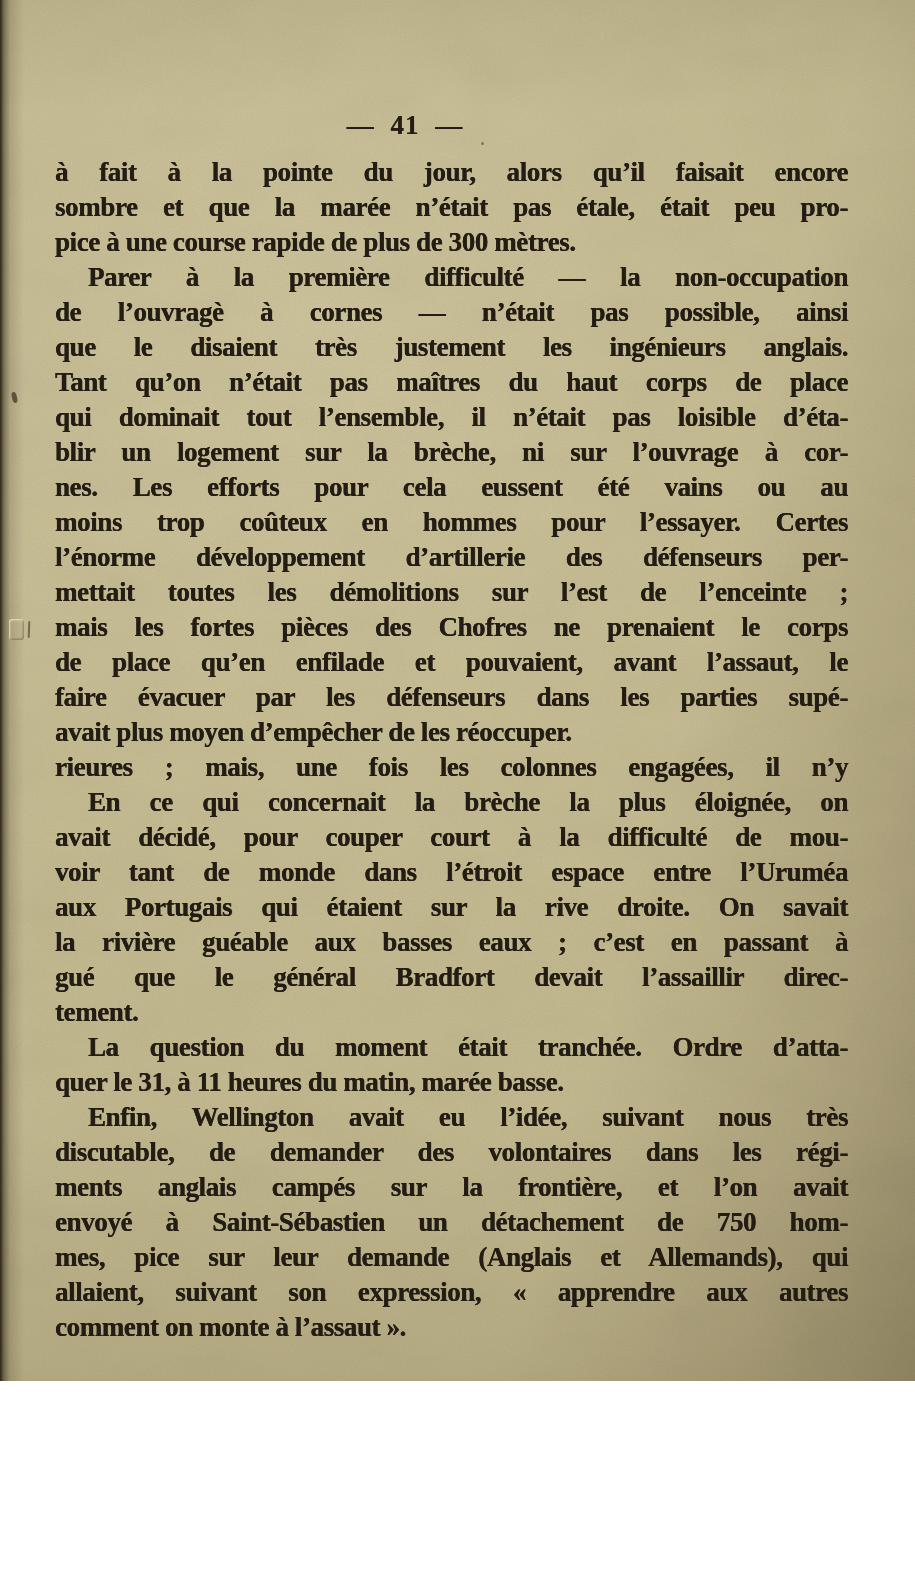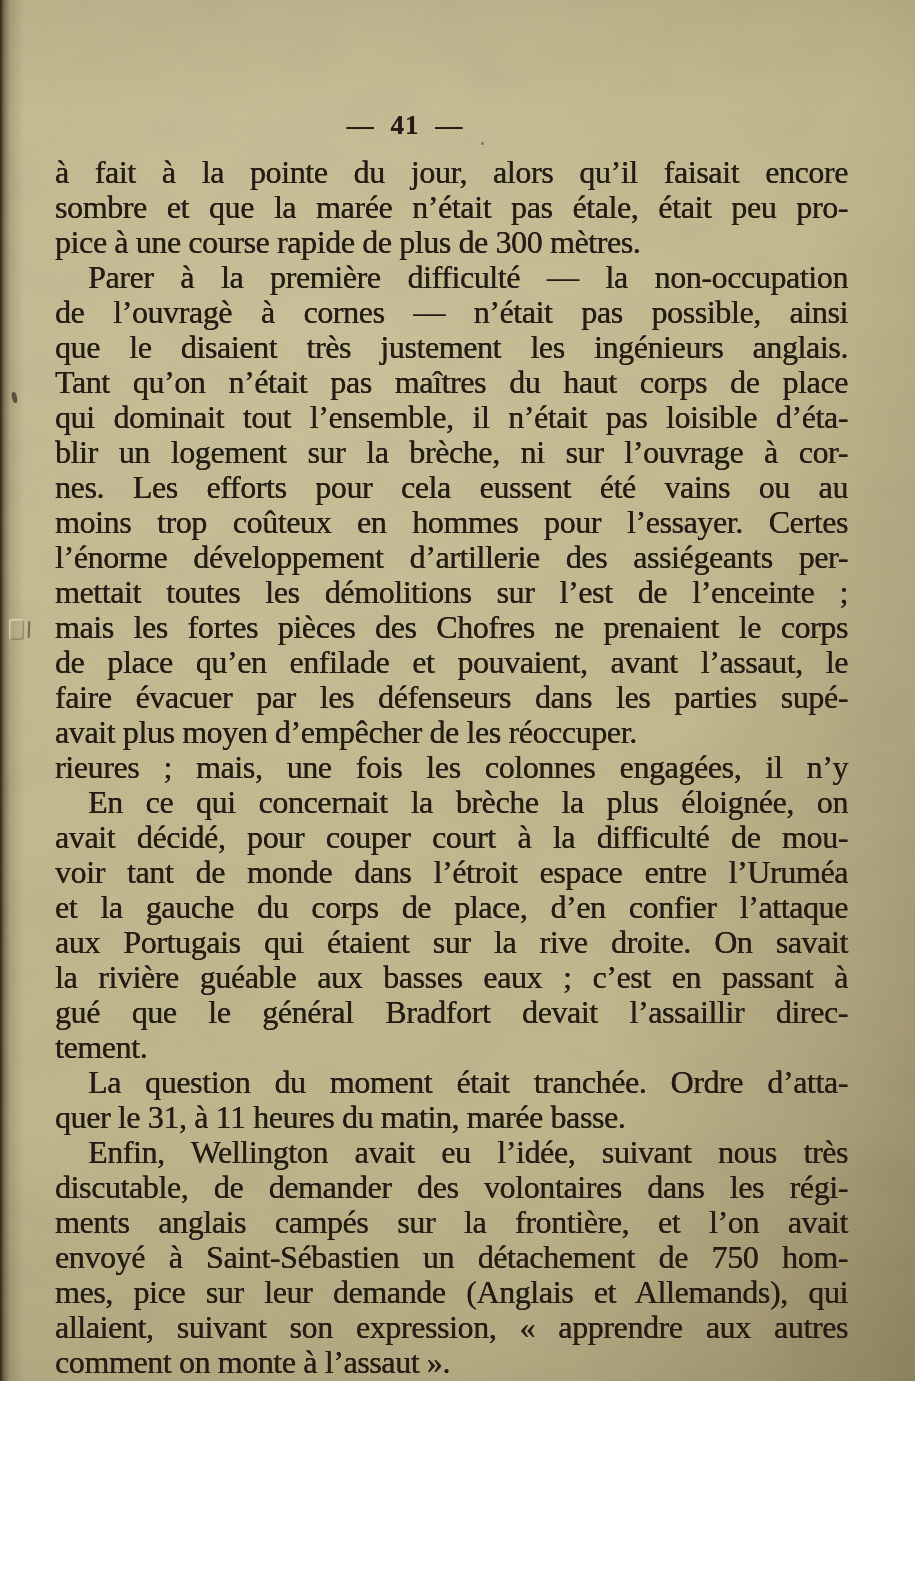--- a/index.html
+++ b/index.html
@@ -14,21 +14,21 @@
       #c5bb91;
   }
   .page-number{
     position:absolute;top:110px;left:0;width:810px;height:35px;
     text-align:center;font-size:27px;font-weight:700;color:#241d14;
     word-spacing:8px;letter-spacing:1px;
     text-shadow:0 0 0.6px rgba(36,29,20,0.85);
   }
   .text-block{
     position:absolute;top:155px;left:55px;width:793px;
-    font-size:32px;line-height:35px;font-weight:400;
+    font-size:27px;line-height:35px;font-weight:700;
     color:#241d14;letter-spacing:-0.4px;
     text-shadow:0 0 0.6px rgba(36,29,20,0.85), 0.4px 0.4px 0.6px rgba(36,29,20,0.45);
   }
   .line{text-align:justify;text-align-last:justify;-moz-text-align-last:justify;height:35px;white-space:normal;}
   .line.last{text-align-last:left;-moz-text-align-last:left;}
   .line.indent{text-indent:33px;}
   .artifact{position:absolute;pointer-events:none;}
   .artifact.emboss{
     background:transparent;
     box-shadow:inset 1px 1px 2px rgba(255,250,230,0.8), inset -1px -1px 2px rgba(60,48,28,0.45);
@@ -51,33 +51,32 @@
       </div>
       <div>
         <div class="line indent">Parer à la première difficulté — la non-occupation</div>
         <div class="line">de l’ouvragè à cornes — n’était pas possible, ainsi</div>
         <div class="line">que le disaient très justement les ingénieurs anglais.</div>
         <div class="line">Tant qu’on n’était pas maîtres du haut corps de place</div>
         <div class="line">qui dominait tout l’ensemble, il n’était pas loisible d’éta-</div>
         <div class="line">blir un logement sur la brèche, ni sur l’ouvrage à cor-</div>
         <div class="line">nes. Les efforts pour cela eussent été vains ou au</div>
         <div class="line">moins trop coûteux en hommes pour l’essayer. Certes</div>
-        <div class="line">l’énorme développement d’artillerie des assiégeants per-</div>
+        <div class="line">l’énorme développement d’artillerie des défenseurs per-</div>
         <div class="line">mettait toutes les démolitions sur l’est de l’enceinte ;</div>
         <div class="line">mais les fortes pièces des Chofres ne prenaient le corps</div>
         <div class="line">de place qu’en enfilade et pouvaient, avant l’assaut, le</div>
         <div class="line">faire évacuer par les défenseurs dans les parties supé-</div>
         <div class="line last">avait plus moyen d’empêcher de les réoccuper.</div>
         <div class="line">rieures ; mais, une fois les colonnes engagées, il n’y</div>
       </div>
       <div>
         <div class="line indent">En ce qui concernait la brèche la plus éloignée, on</div>
         <div class="line">avait décidé, pour couper court à la difficulté de mou-</div>
         <div class="line">voir tant de monde dans l’étroit espace entre l’Uruméa</div>
-        <div class="line">et la gauche du corps de place, d’en confier l’attaque</div>
         <div class="line">aux Portugais qui étaient sur la rive droite. On savait</div>
         <div class="line">la rivière guéable aux basses eaux ; c’est en passant à</div>
         <div class="line">gué que le général Bradfort devait l’assaillir direc-</div>
         <div class="line last">tement.</div>
       </div>
       <div>
         <div class="line indent">La question du moment était tranchée. Ordre d’atta-</div>
         <div class="line last">quer le 31, à 11 heures du matin, marée basse.</div>
       </div>
       <div>

